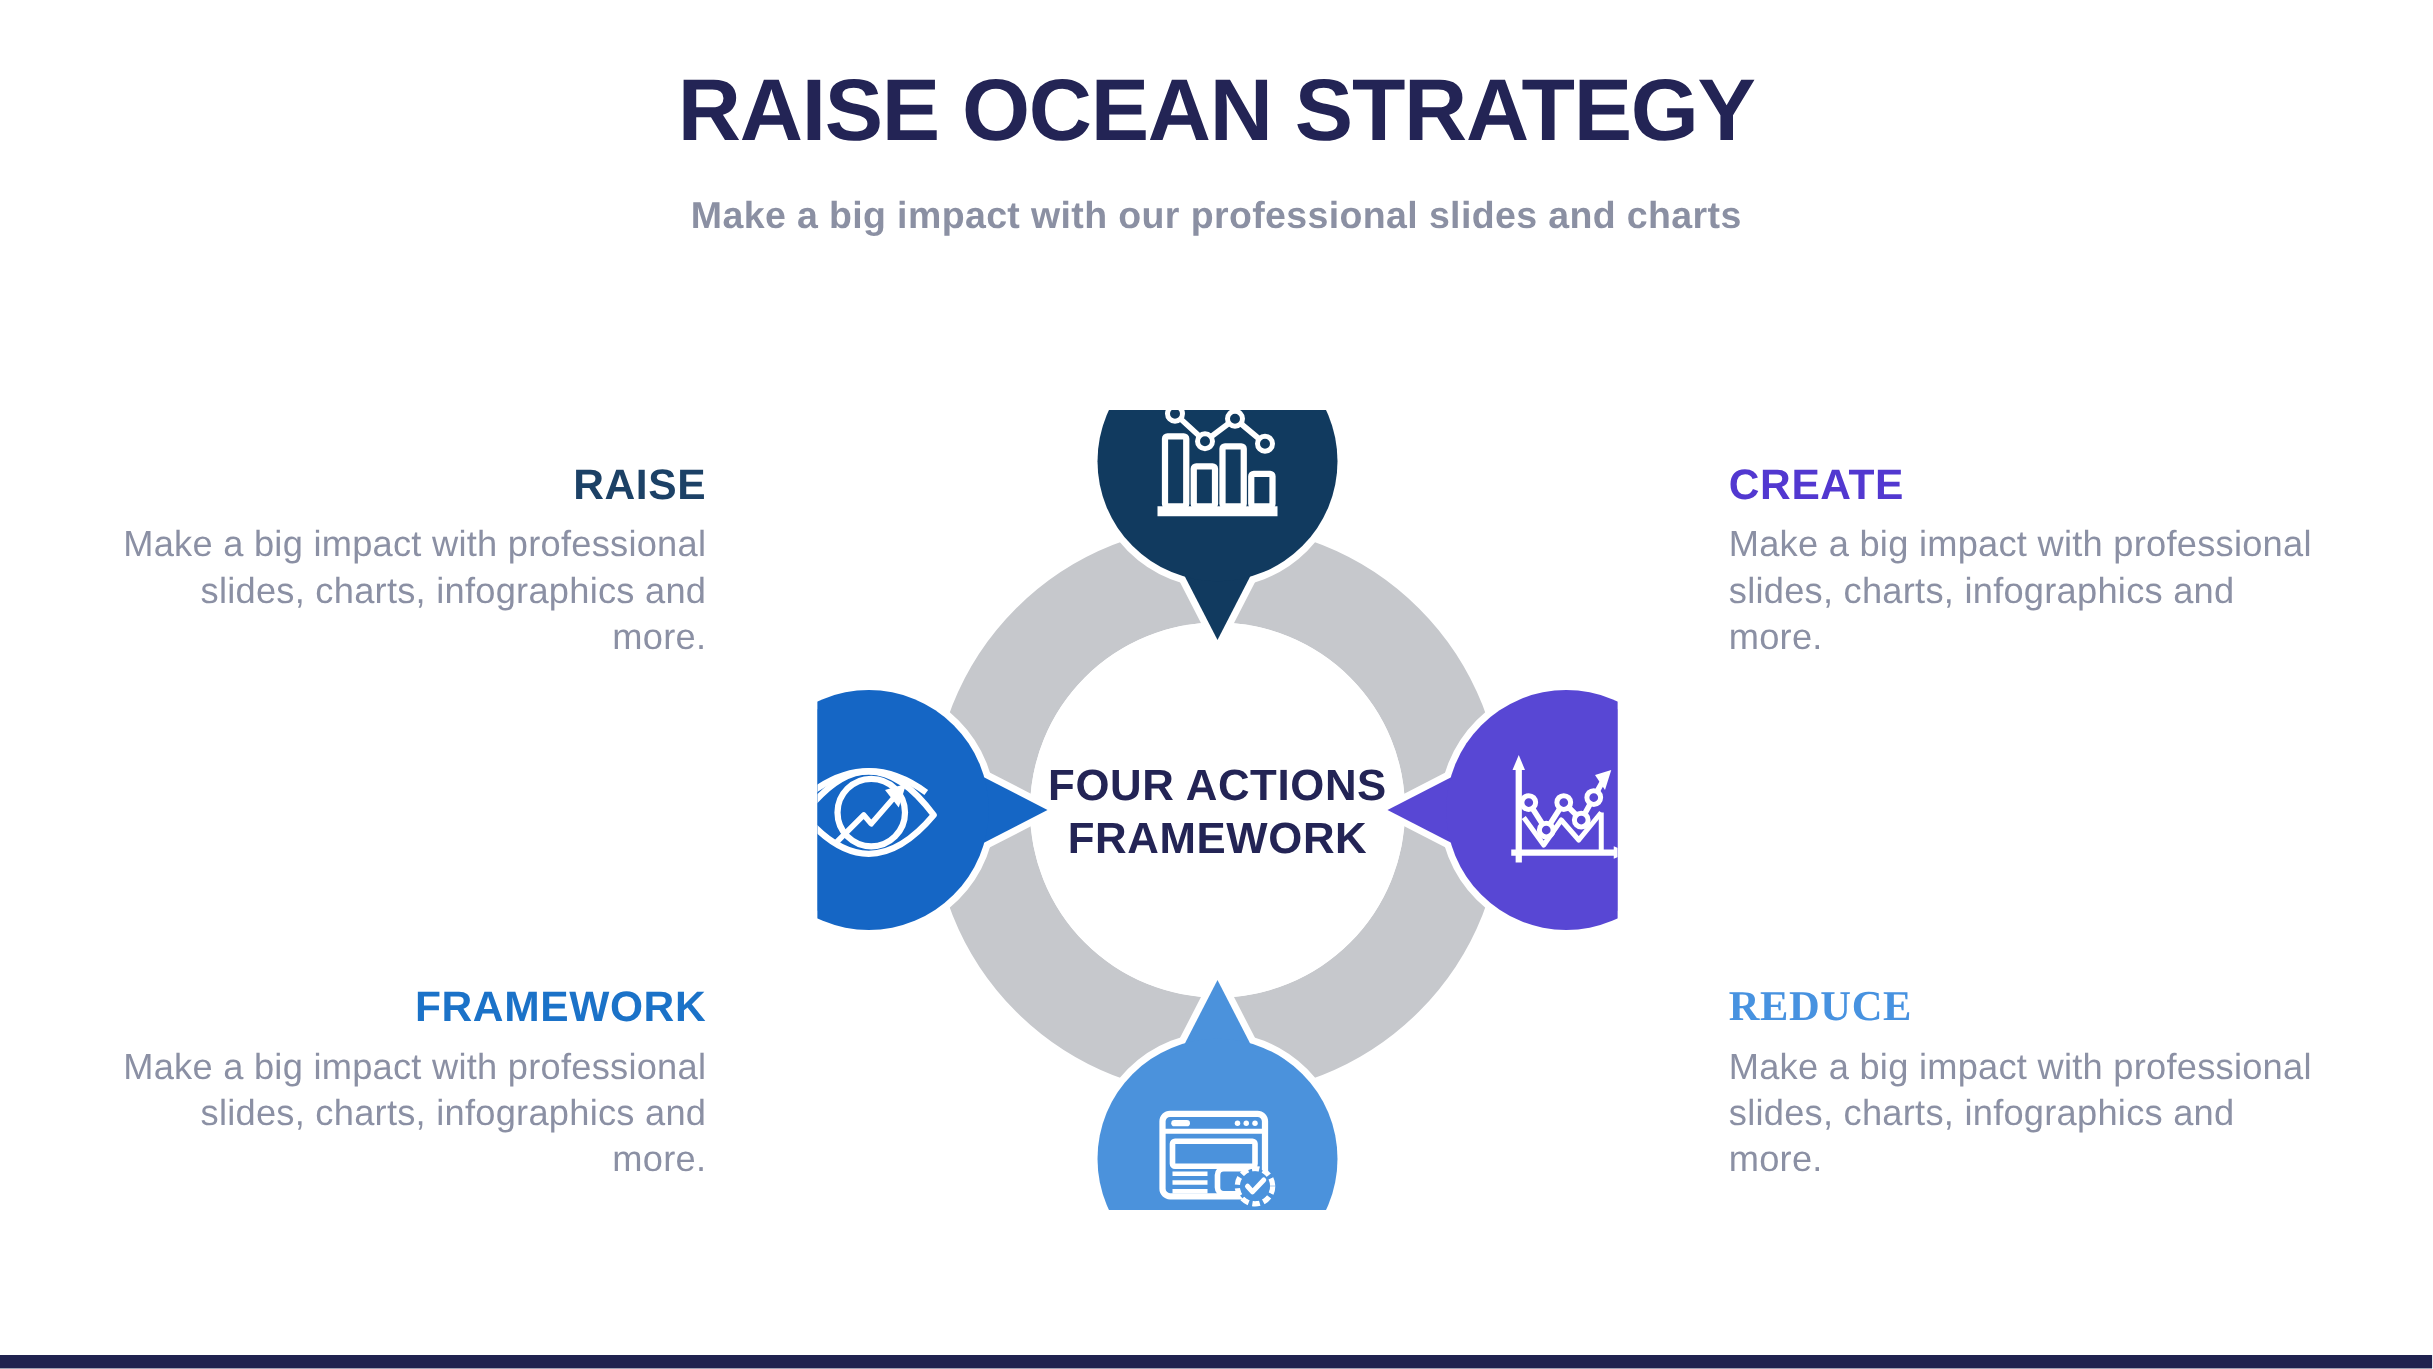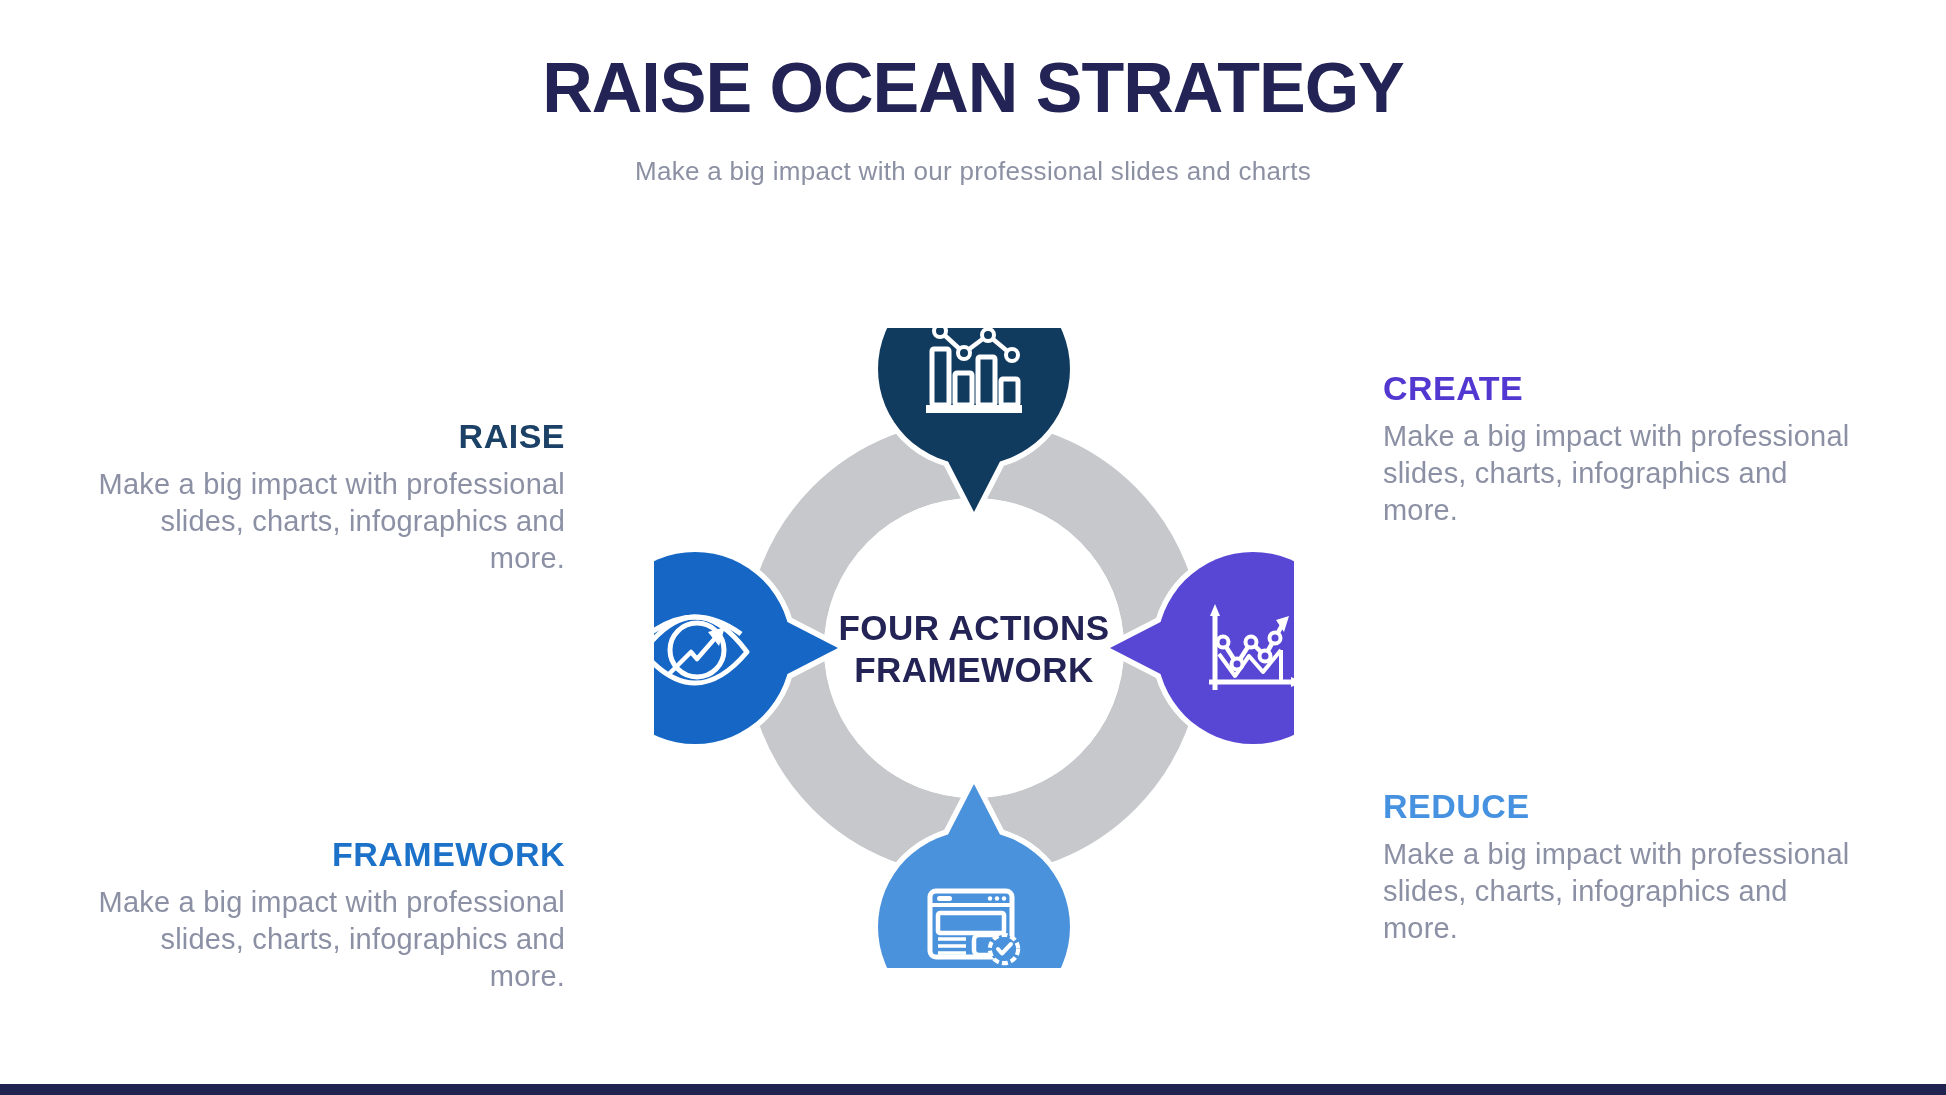--- a/index.html
+++ b/index.html
@@ -18,22 +18,22 @@
     font-size: 70px;
     font-weight: 700;
     letter-spacing: -1px;
     color: #232455;
     white-space: nowrap;
   }
   .header-subtitle {
     position: absolute;
     top: 156px; left: 0; right: 0;
     text-align: center;
-    font-size: 26px;
-    font-weight: 400;
+    font-size: 30px;
+    font-weight: 700;
     letter-spacing: 0.3px;
     color: #8b90a3;
     white-space: nowrap;
   }
   .diagram-svg {
     position: absolute;
     left: 654px;
     top: 328px;
     width: 640px;
     height: 640px;
@@ -41,21 +41,21 @@
   .center-label {
     font-family: "Liberation Sans", sans-serif;
     font-size: 35px;
     font-weight: 700;
     letter-spacing: 0.5px;
   }
   .item-block {
     position: absolute;
     width: 480px;
   }
-  .item-block.align-right { text-align: right; margin-top: 48px; }
+  .item-block.align-right { text-align: right; }
   .item-block.align-left  { text-align: left; }
   .item-label {
     font-size: 34px;
     font-weight: 700;
     letter-spacing: 0.5px;
     line-height: 40px;
   }
   .item-description {
     margin: 10px 0 0 0;
     font-size: 29px;
@@ -198,19 +198,19 @@
     <div class="item-label" style="color: rgb(82, 56, 208);">CREATE</div>
     <p class="item-description">Make a big impact with professional slides, charts, infographics and more.</p>
   </div>
 
   <div class="item-block align-right" id="block-eliminate">
     <div class="item-label" style="color: rgb(27, 114, 200);">FRAMEWORK</div>
     <p class="item-description">Make a big impact with professional slides, charts, infographics and more.</p>
   </div>
 
   <div class="item-block align-left" id="block-reduce">
-    <div class="item-label" style="color: rgb(71, 146, 224);">REDUCE</div>
+    <div class="item-label" style="color: rgb(71, 146, 224); font-family: Liberation Serif, serif;">REDUCE</div>
     <p class="item-description">Make a big impact with professional slides, charts, infographics and more.</p>
   </div>
 
   <div class="footer-bar" style="background: rgb(32, 34, 79);"></div>
 
 </div>
 
 </body></html>

